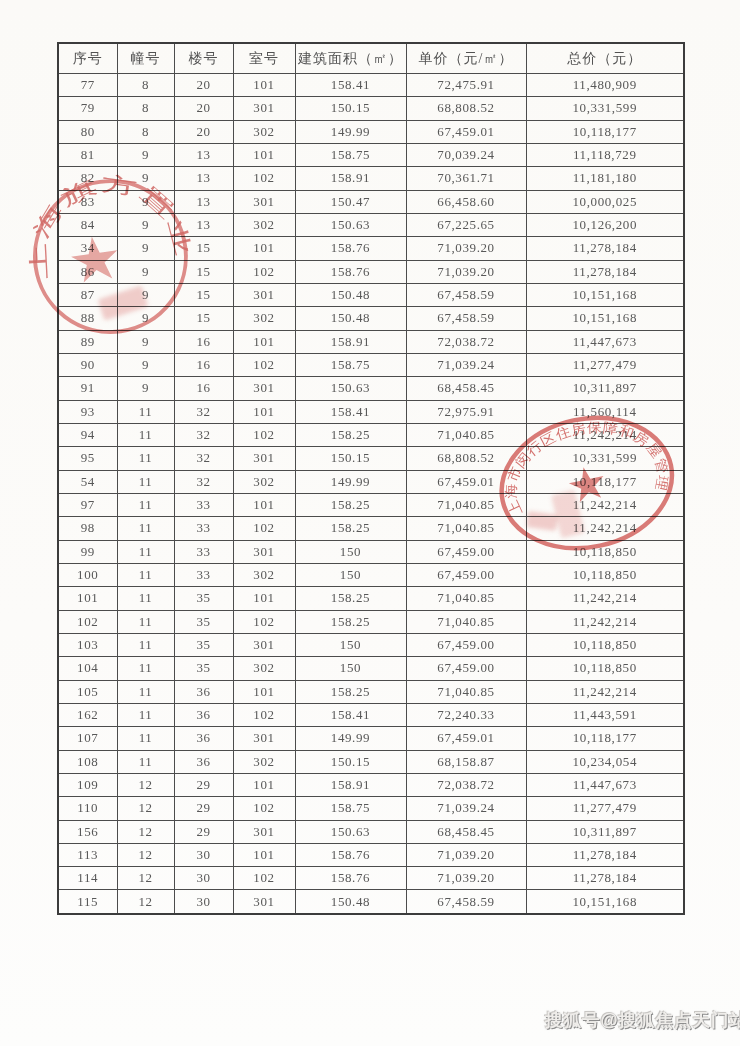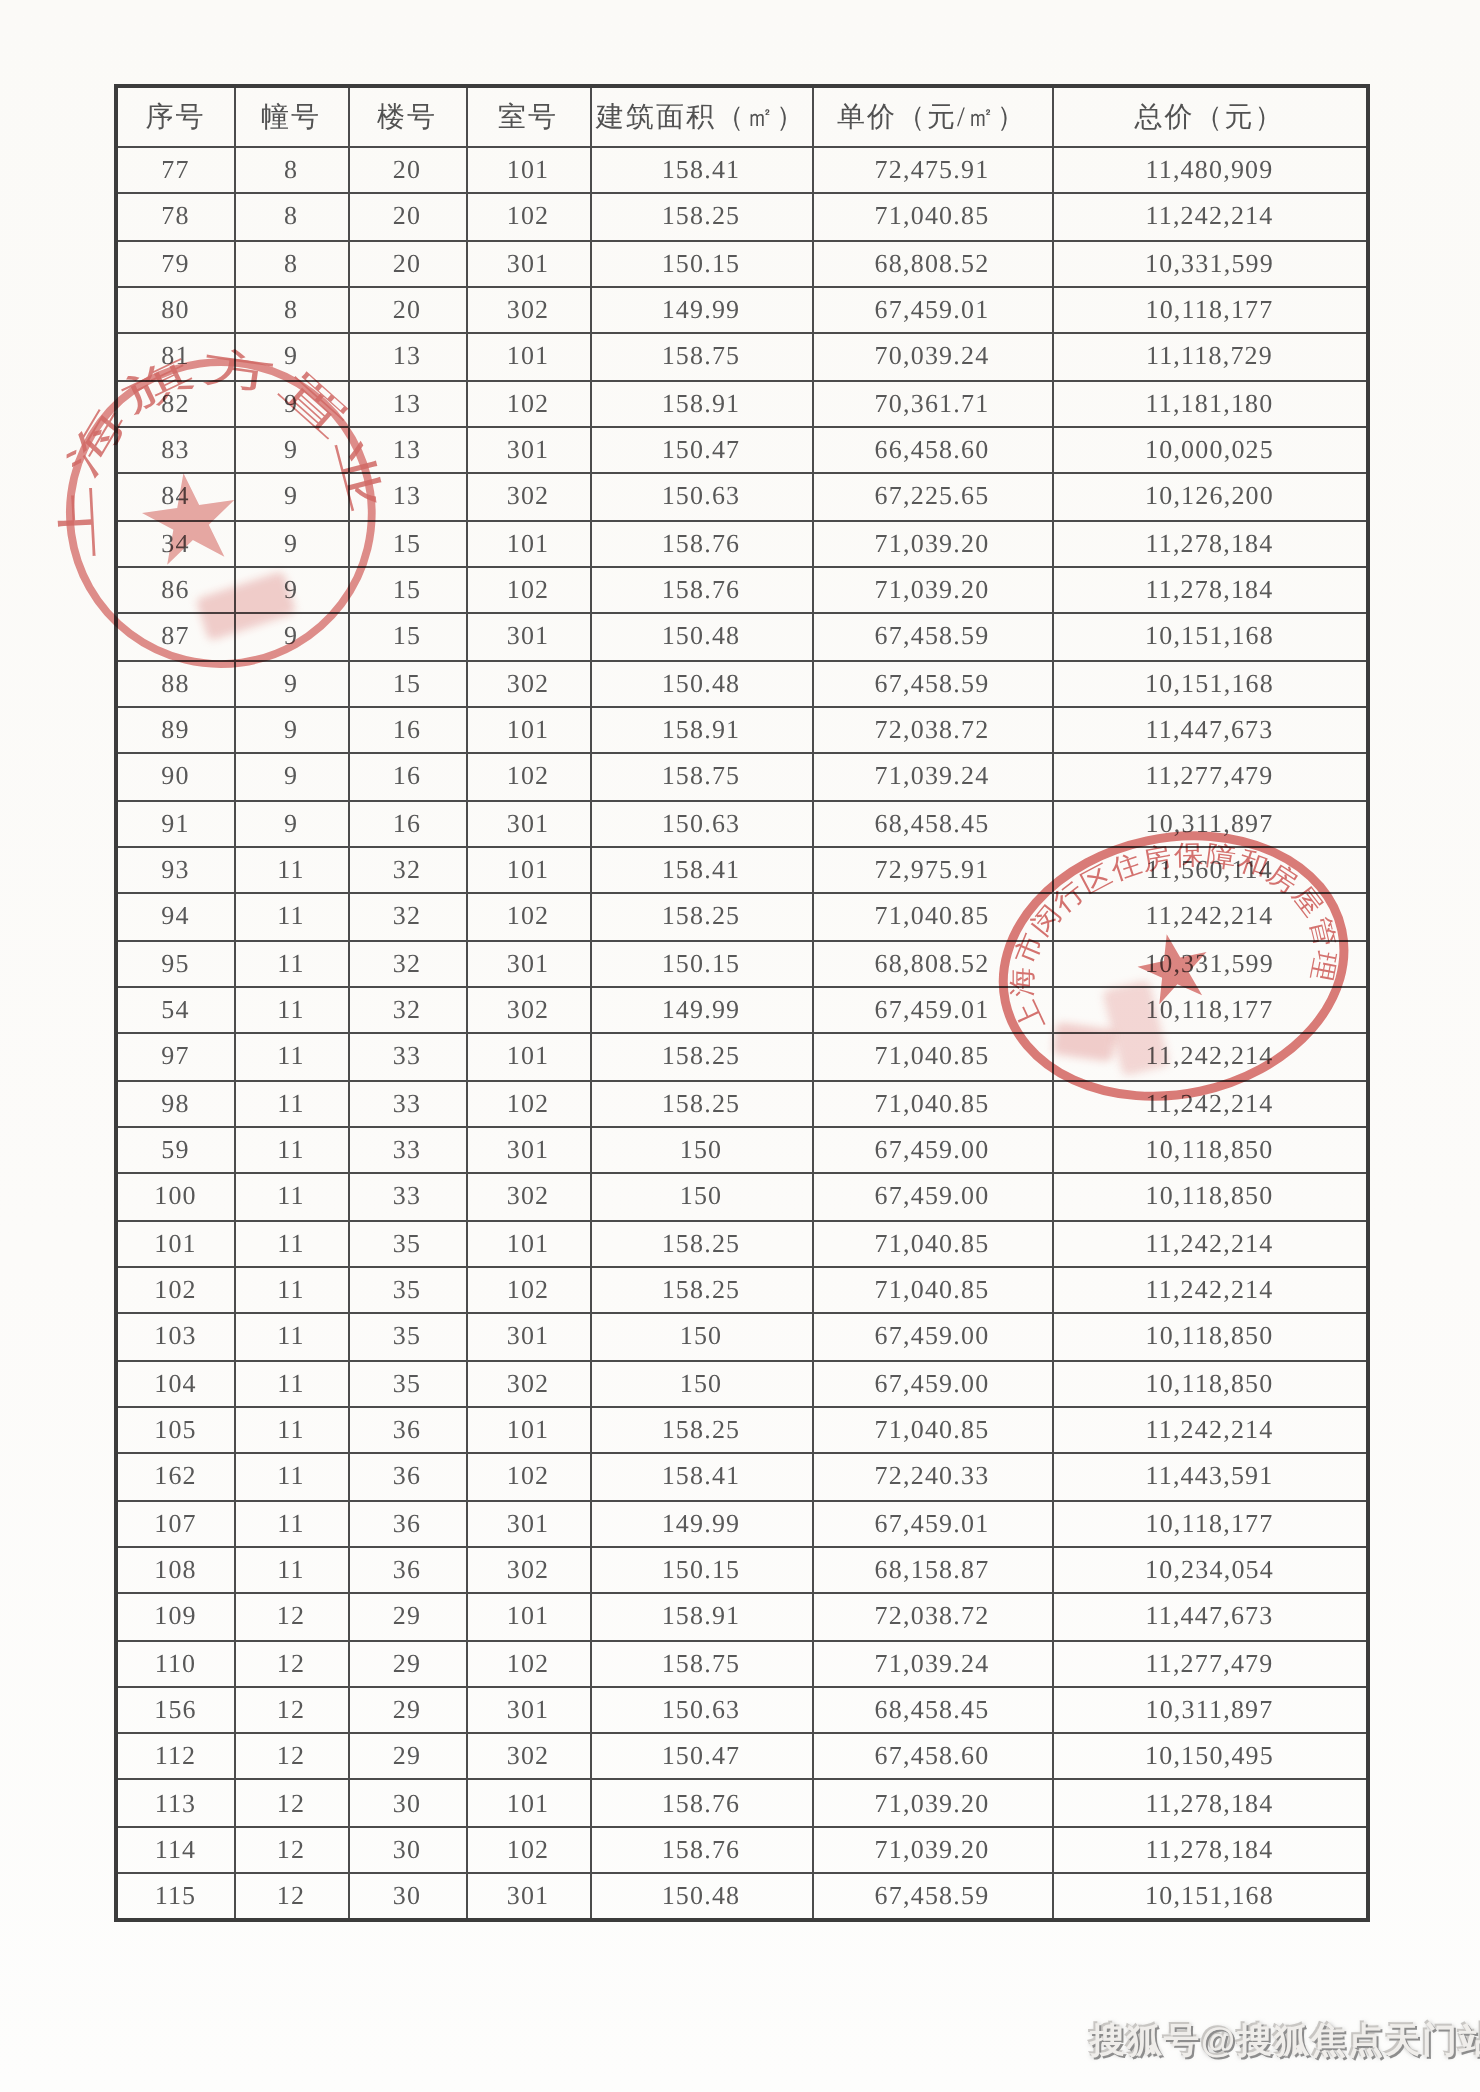--- a/index.html
+++ b/index.html
@@ -122,29 +122,20 @@
         <tr>
           <td>77</td>
           <td>8</td>
           <td>20</td>
           <td>101</td>
           <td>158.41</td>
           <td>72,475.91</td>
           <td>11,480,909</td>
         </tr>
         <tr>
-          <td>78</td>
-          <td>8</td>
-          <td>20</td>
-          <td>102</td>
-          <td>158.25</td>
-          <td>71,040.85</td>
-          <td>11,242,214</td>
-        </tr>
-        <tr>
           <td>79</td>
           <td>8</td>
           <td>20</td>
           <td>301</td>
           <td>150.15</td>
           <td>68,808.52</td>
           <td>10,331,599</td>
         </tr>
         <tr>
           <td>80</td>
@@ -302,21 +293,21 @@
         <tr>
           <td>98</td>
           <td>11</td>
           <td>33</td>
           <td>102</td>
           <td>158.25</td>
           <td>71,040.85</td>
           <td>11,242,214</td>
         </tr>
         <tr>
-          <td>59</td>
+          <td>99</td>
           <td>11</td>
           <td>33</td>
           <td>301</td>
           <td>150</td>
           <td>67,459.00</td>
           <td>10,118,850</td>
         </tr>
         <tr>
           <td>100</td>
           <td>11</td>
@@ -417,29 +408,20 @@
           <td>11,277,479</td>
         </tr>
         <tr>
           <td>156</td>
           <td>12</td>
           <td>29</td>
           <td>301</td>
           <td>150.63</td>
           <td>68,458.45</td>
           <td>10,311,897</td>
-        </tr>
-        <tr>
-          <td>112</td>
-          <td>12</td>
-          <td>29</td>
-          <td>302</td>
-          <td>150.47</td>
-          <td>67,458.60</td>
-          <td>10,150,495</td>
         </tr>
         <tr>
           <td>113</td>
           <td>12</td>
           <td>30</td>
           <td>101</td>
           <td>158.76</td>
           <td>71,039.20</td>
           <td>11,278,184</td>
         </tr>

